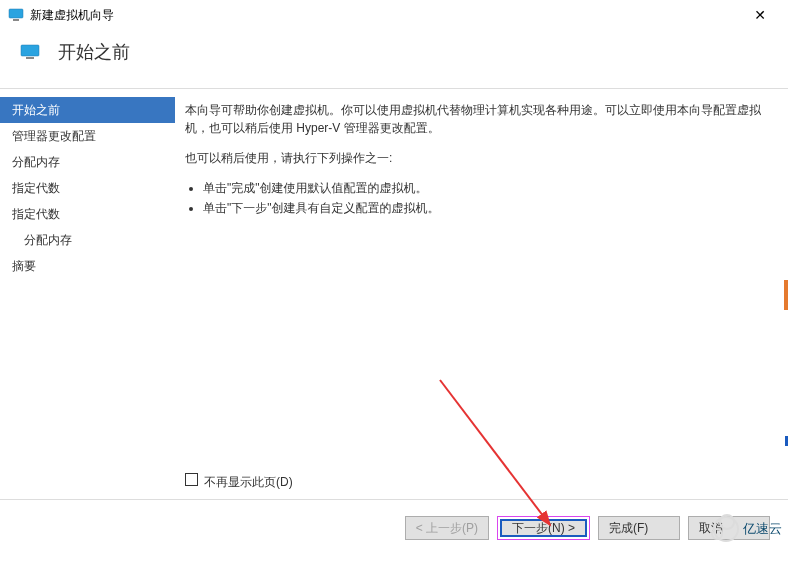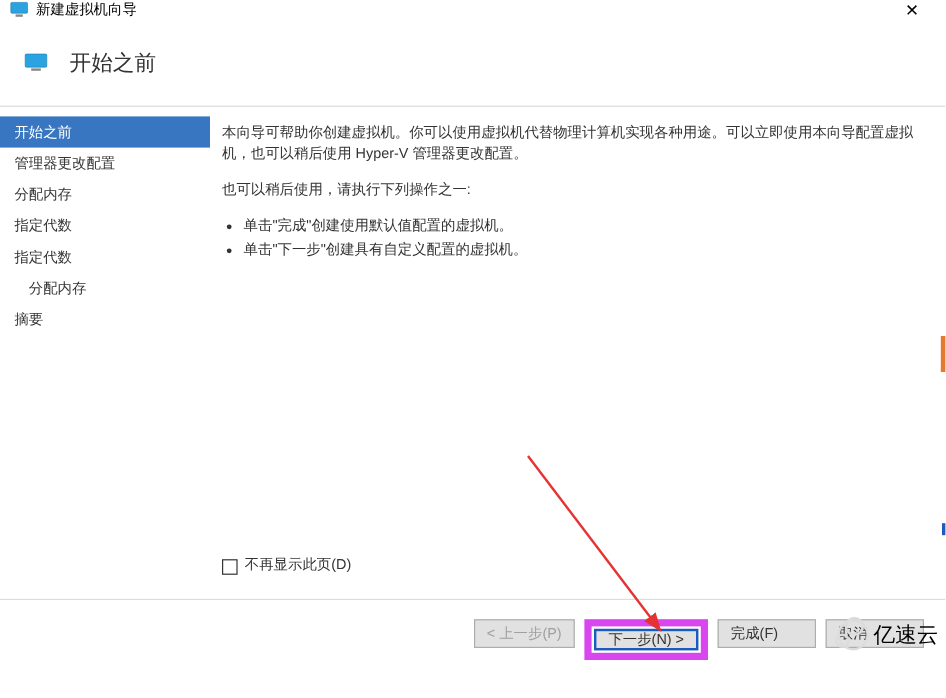--- a/index.html
+++ b/index.html
@@ -9,21 +9,21 @@
     font-size: 12px;
     background: #fff;
     width: 788px;
     height: 582px;
     overflow: hidden;
     position: relative;
   }
   .titlebar {
     height: 30px;
     display: flex;
-    align-items: flex-start;
+    align-items: center;
     padding: 0 8px;
     background: #fff;
   }
   .titlebar .app-icon {
     width: 16px; height: 16px;
     margin-right: 6px;
   }
   .titlebar .title { flex: 1; color: #000; font-size: 12px; }
   .close-x {
     width: 40px; text-align: center;
@@ -69,23 +69,23 @@
     color: #333;
     line-height: 18px;
     position: relative;
   }
   .content p { margin: 0 0 12px 0; }
   .content ul { margin: 0 0 10px 18px; padding: 0; }
   .content li { list-style: disc; margin: 2px 0; }
   .checkbox-row {
     position: absolute;
     left: 10px;
-    bottom: 20px;
-    display: flex;
-    align-items: flex-end;
+    bottom: 8px;
+    display: flex;
+    align-items: flex-start;
     gap: 6px;
   }
   .checkbox-box {
     width: 13px; height: 13px;
     border: 1px solid #333;
     background: #fff;
   }
   .footer {
     border-top: 1px solid #ddd;
     padding: 16px 18px 0 0;
@@ -99,39 +99,39 @@
     border: 1px solid #adadad;
     background: #e1e1e1;
     font-size: 12px;
     color: #333;
     text-align: left;
     line-height: 22px;
     padding: 0 10px;
   }
   .btn.disabled { color: #a0a0a0; }
   .btn-wrap-red {
-    border: 6px solid #d946ef;
+    border: 1px solid #d946ef;
     padding: 2px;
     display: inline-block;
   }
   .btn-wrap-red .btn {
     border: 2px solid #1a5bbf;
     background: #e1e1e1;
     height: 22px;
     line-height: 18px;
   }
   .watermark {
     position: absolute;
     right: 6px;
     bottom: 40px;
     display: flex;
     align-items: center;
     gap: 4px;
-    color: #000000;
-    font-size: 18px;
+    color: #0c4a6e;
+    font-size: 13px;
     pointer-events: none;
   }
   .watermark .wlogo {
     width: 26px; height: 26px;
     border: 2px solid #dcdcdc;
     border-radius: 50%;
     position: relative;
   }
   .watermark .wlogo::before, .watermark .wlogo::after {
     content: "";

